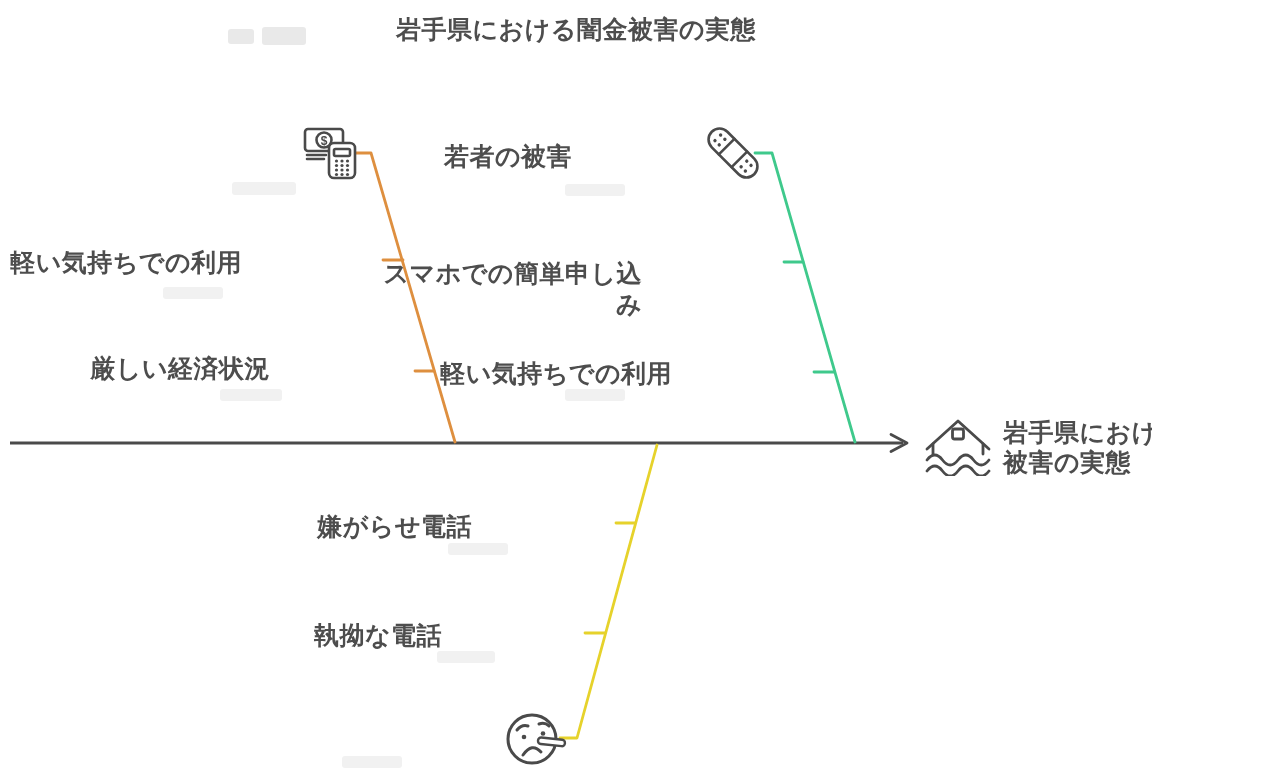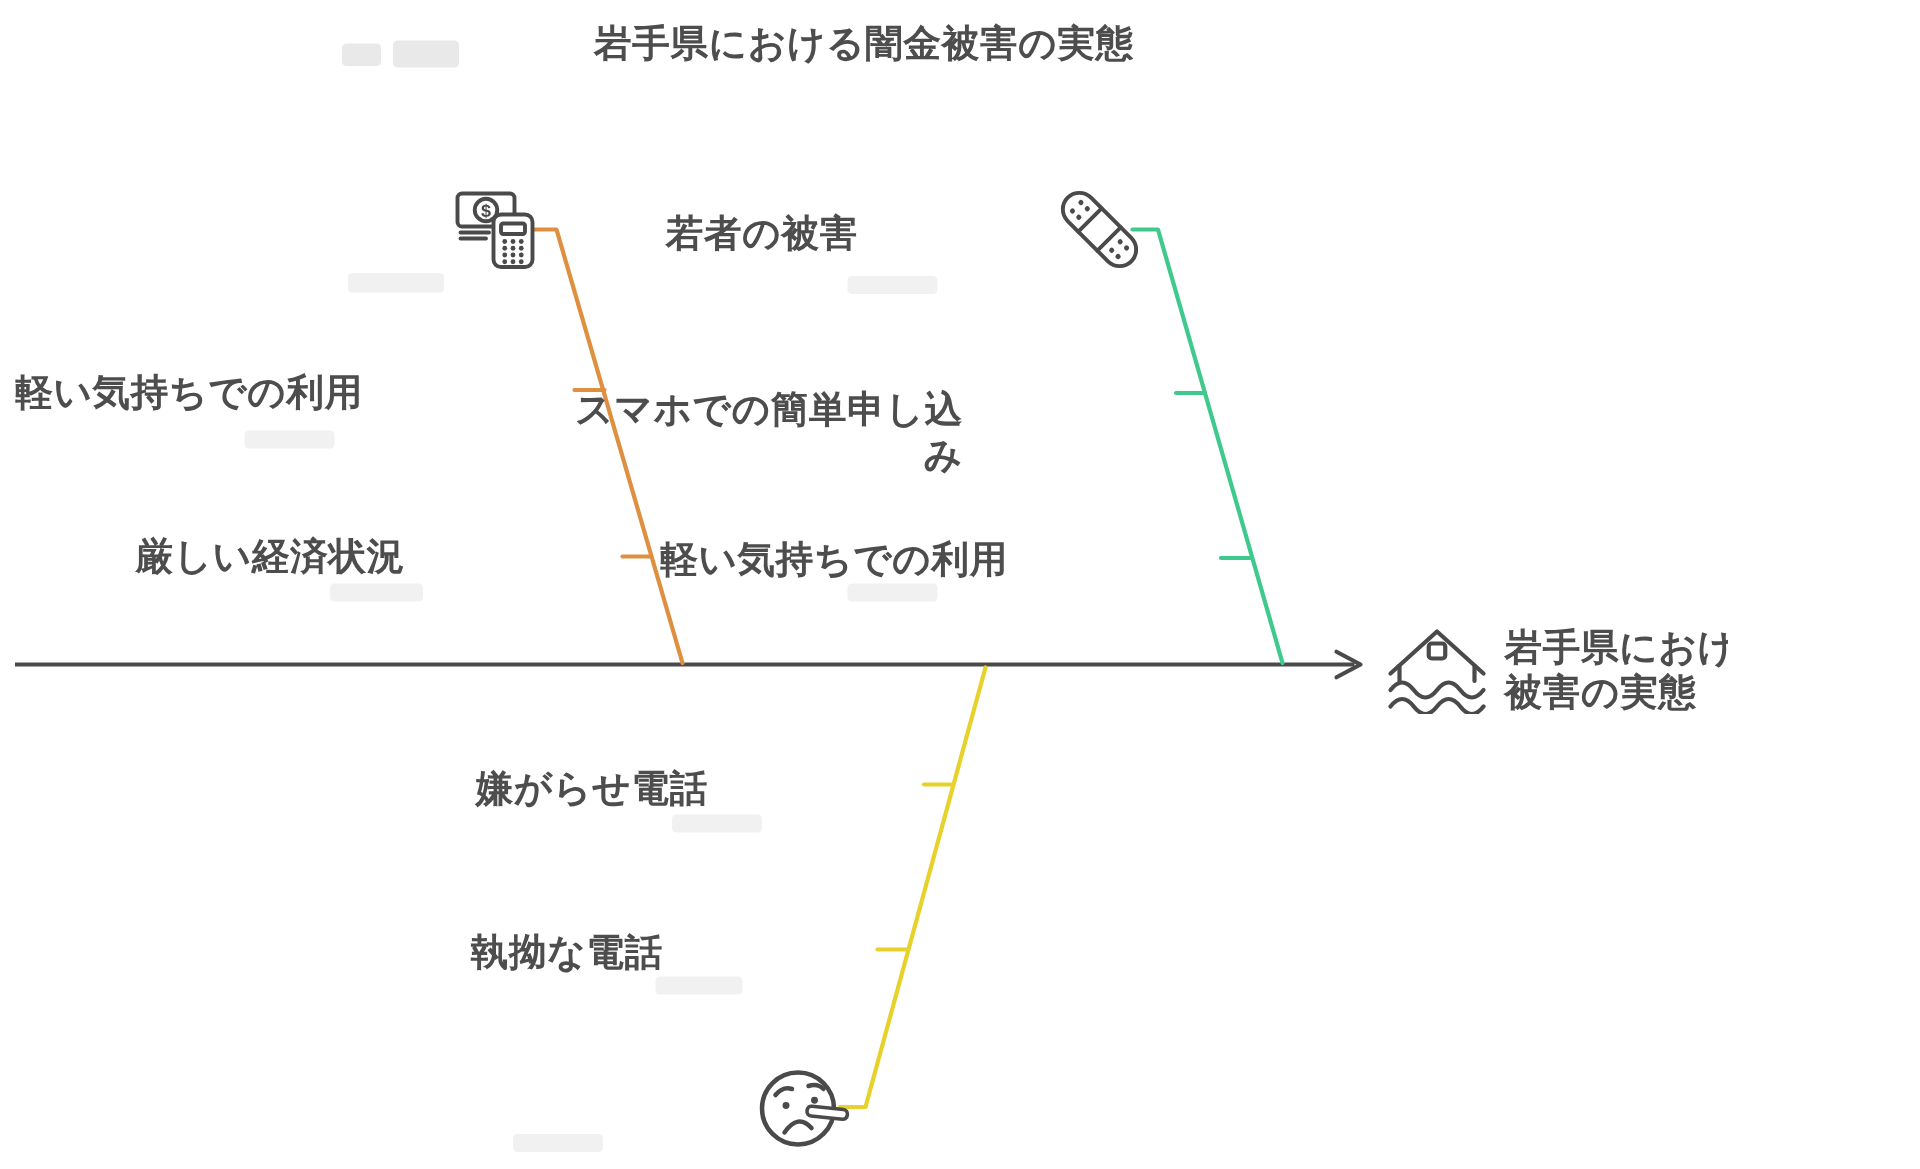--- a/index.html
+++ b/index.html
@@ -59,21 +59,21 @@
     <g fill="none" stroke-width="2.8" stroke-linecap="round" stroke-linejoin="round" stroke="#E6D22B">
       <path d="M560,738 L577,738 L657,445"></path>
       <path d="M616,523 H635"></path>
       <path d="M585,633 H605"></path>
     </g>
   </svg>
 
   <div class="lbl title" style="left:50%;top:13px;transform:translateX(-50%);">岩手県における闇金被害の実態</div>
 
   <div class="lbl right" style="right:910px;top:246px;">軽い気持ちでの利用</div>
-  <div class="lbl right" style="right:882px;top:355px;">厳しい経済状況</div>
+  <div class="lbl right" style="right:882px;top:355px;font-family:Liberation Mono, monospace;">厳しい経済状況</div>
 
   <div class="lbl right" style="right:580px;top:140px;">若者の被害</div>
   <div class="lbl right wrap2" style="right:510px;top:233px;width:262px;line-height:31px;">スマホでの簡単申し込み</div>
   <div class="lbl right" style="right:480px;top:357px;">軽い気持ちでの利用</div>
 
   <div class="lbl right" style="right:680px;top:510px;">嫌がらせ電話</div>
   <div class="lbl right" style="right:710px;top:619px;">執拗な電話</div>
 
   <div class="effect-label">岩手県における闇金被害の実態</div>
 

